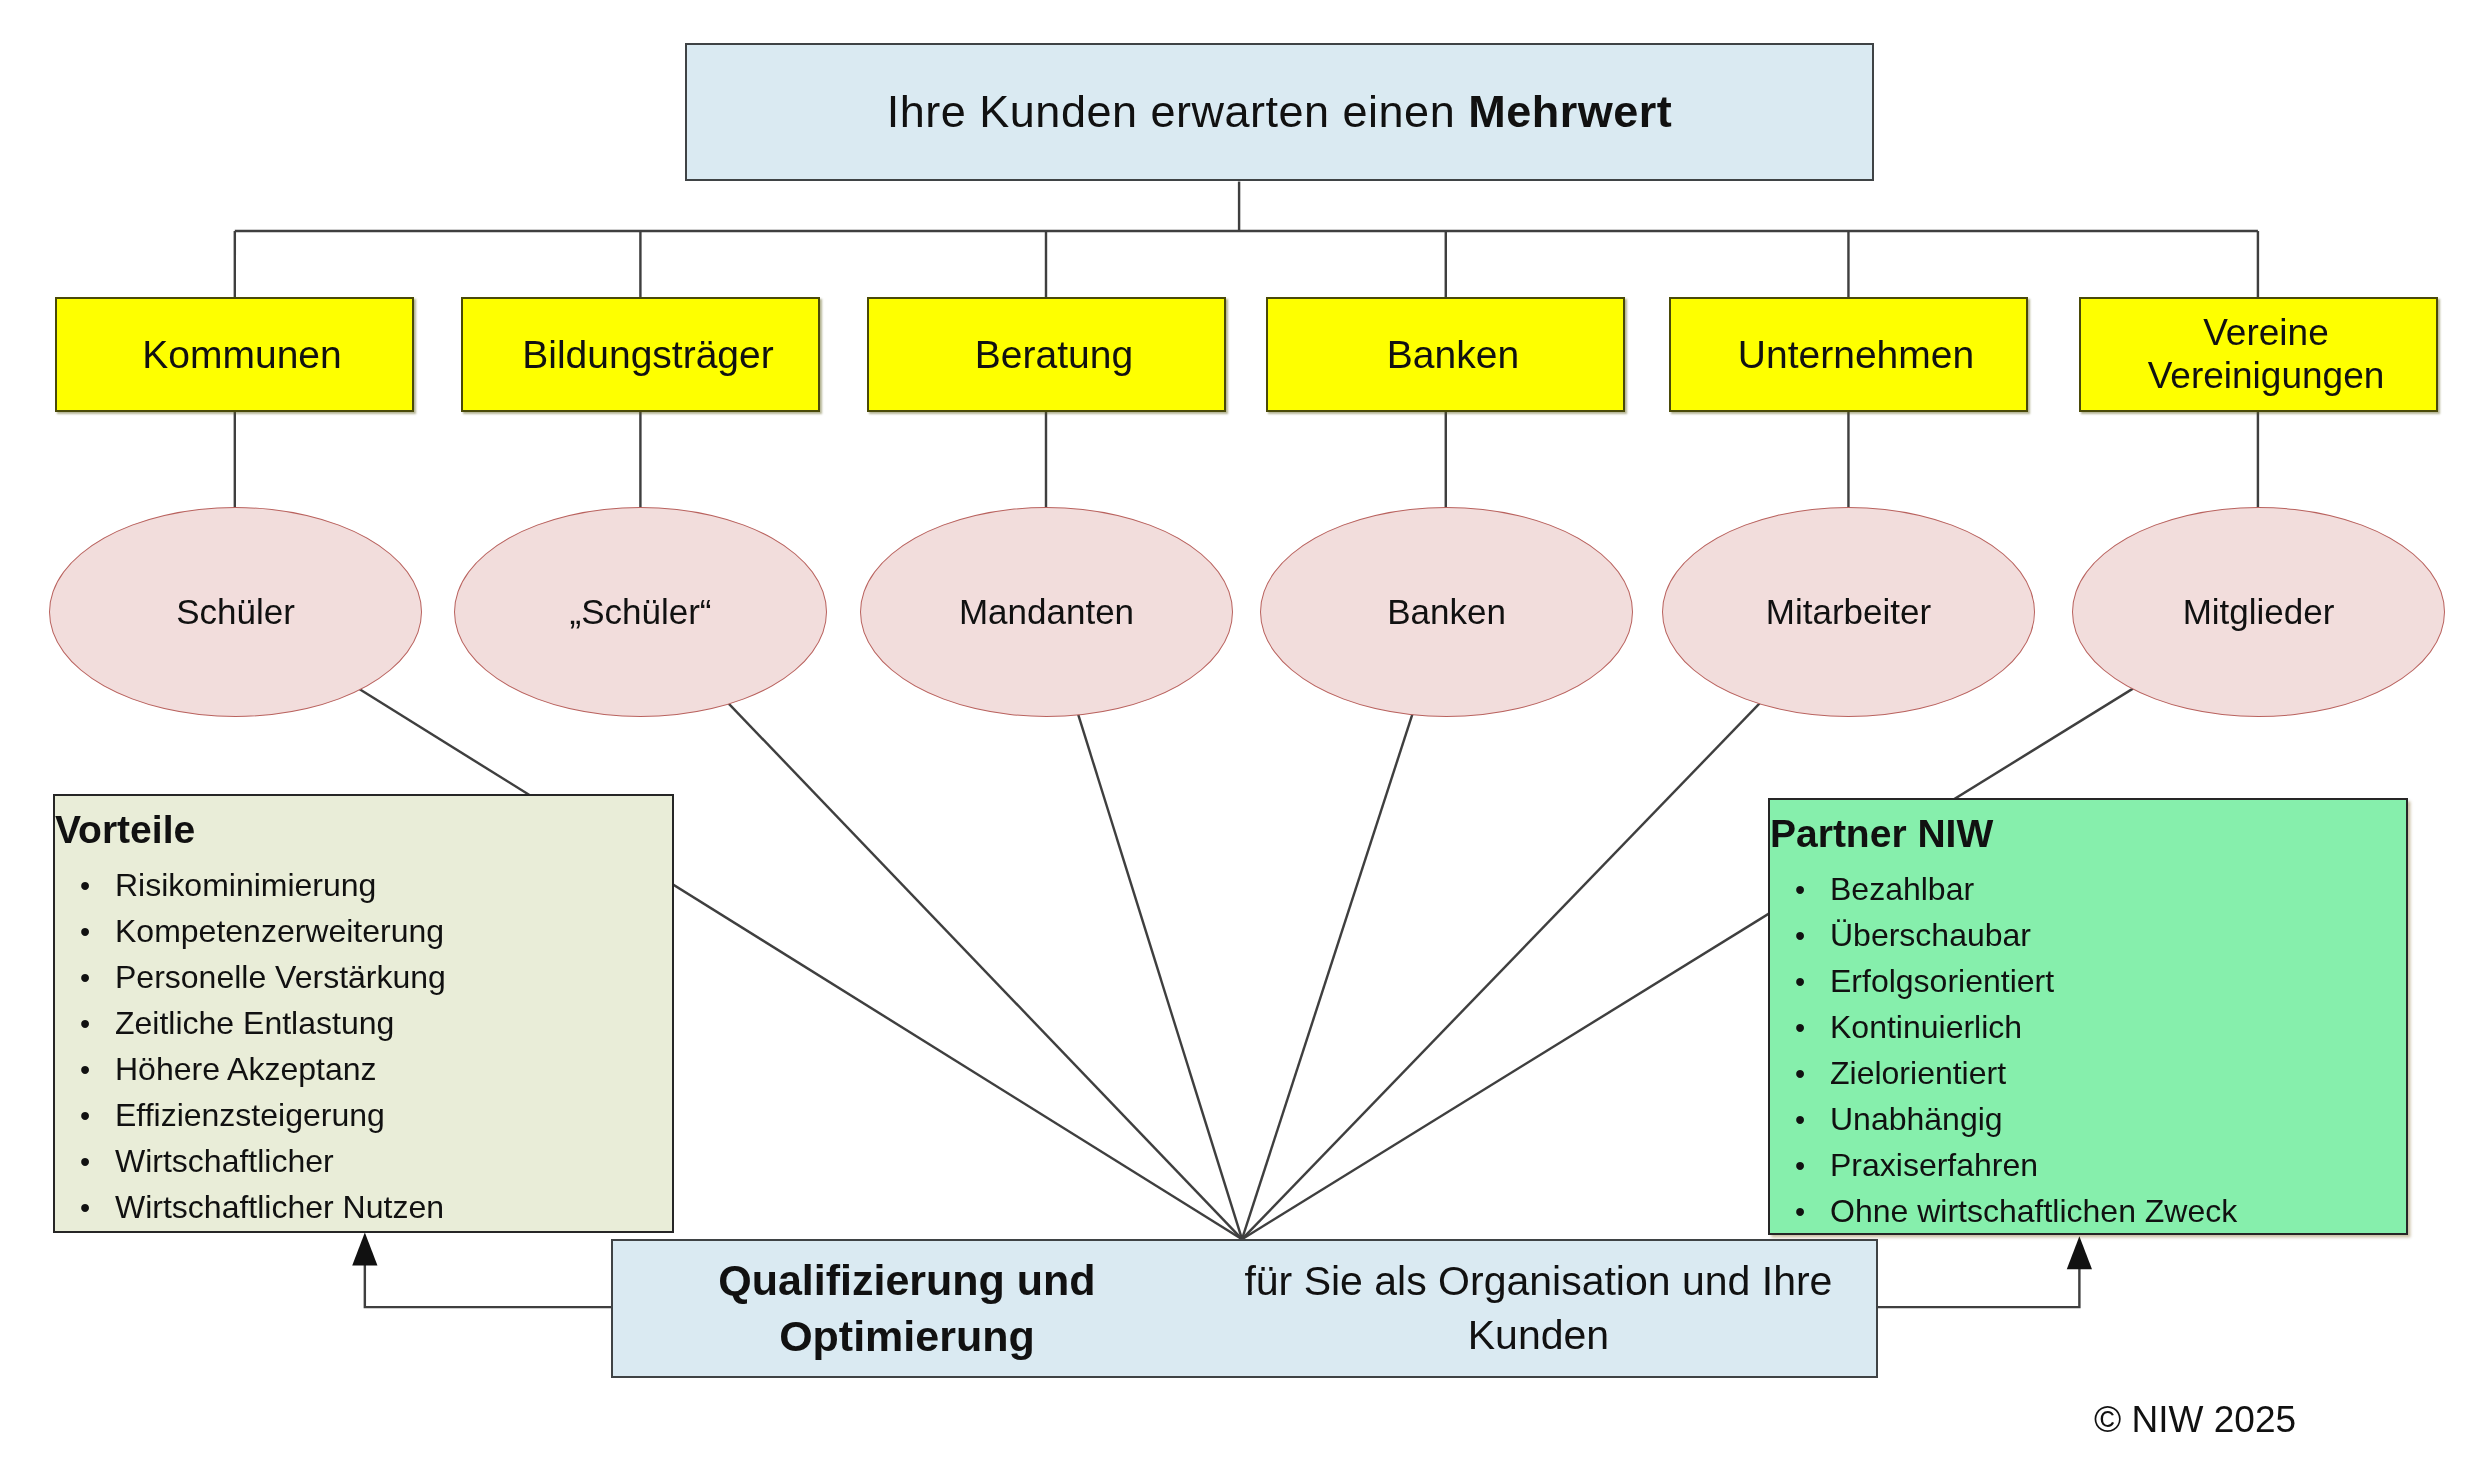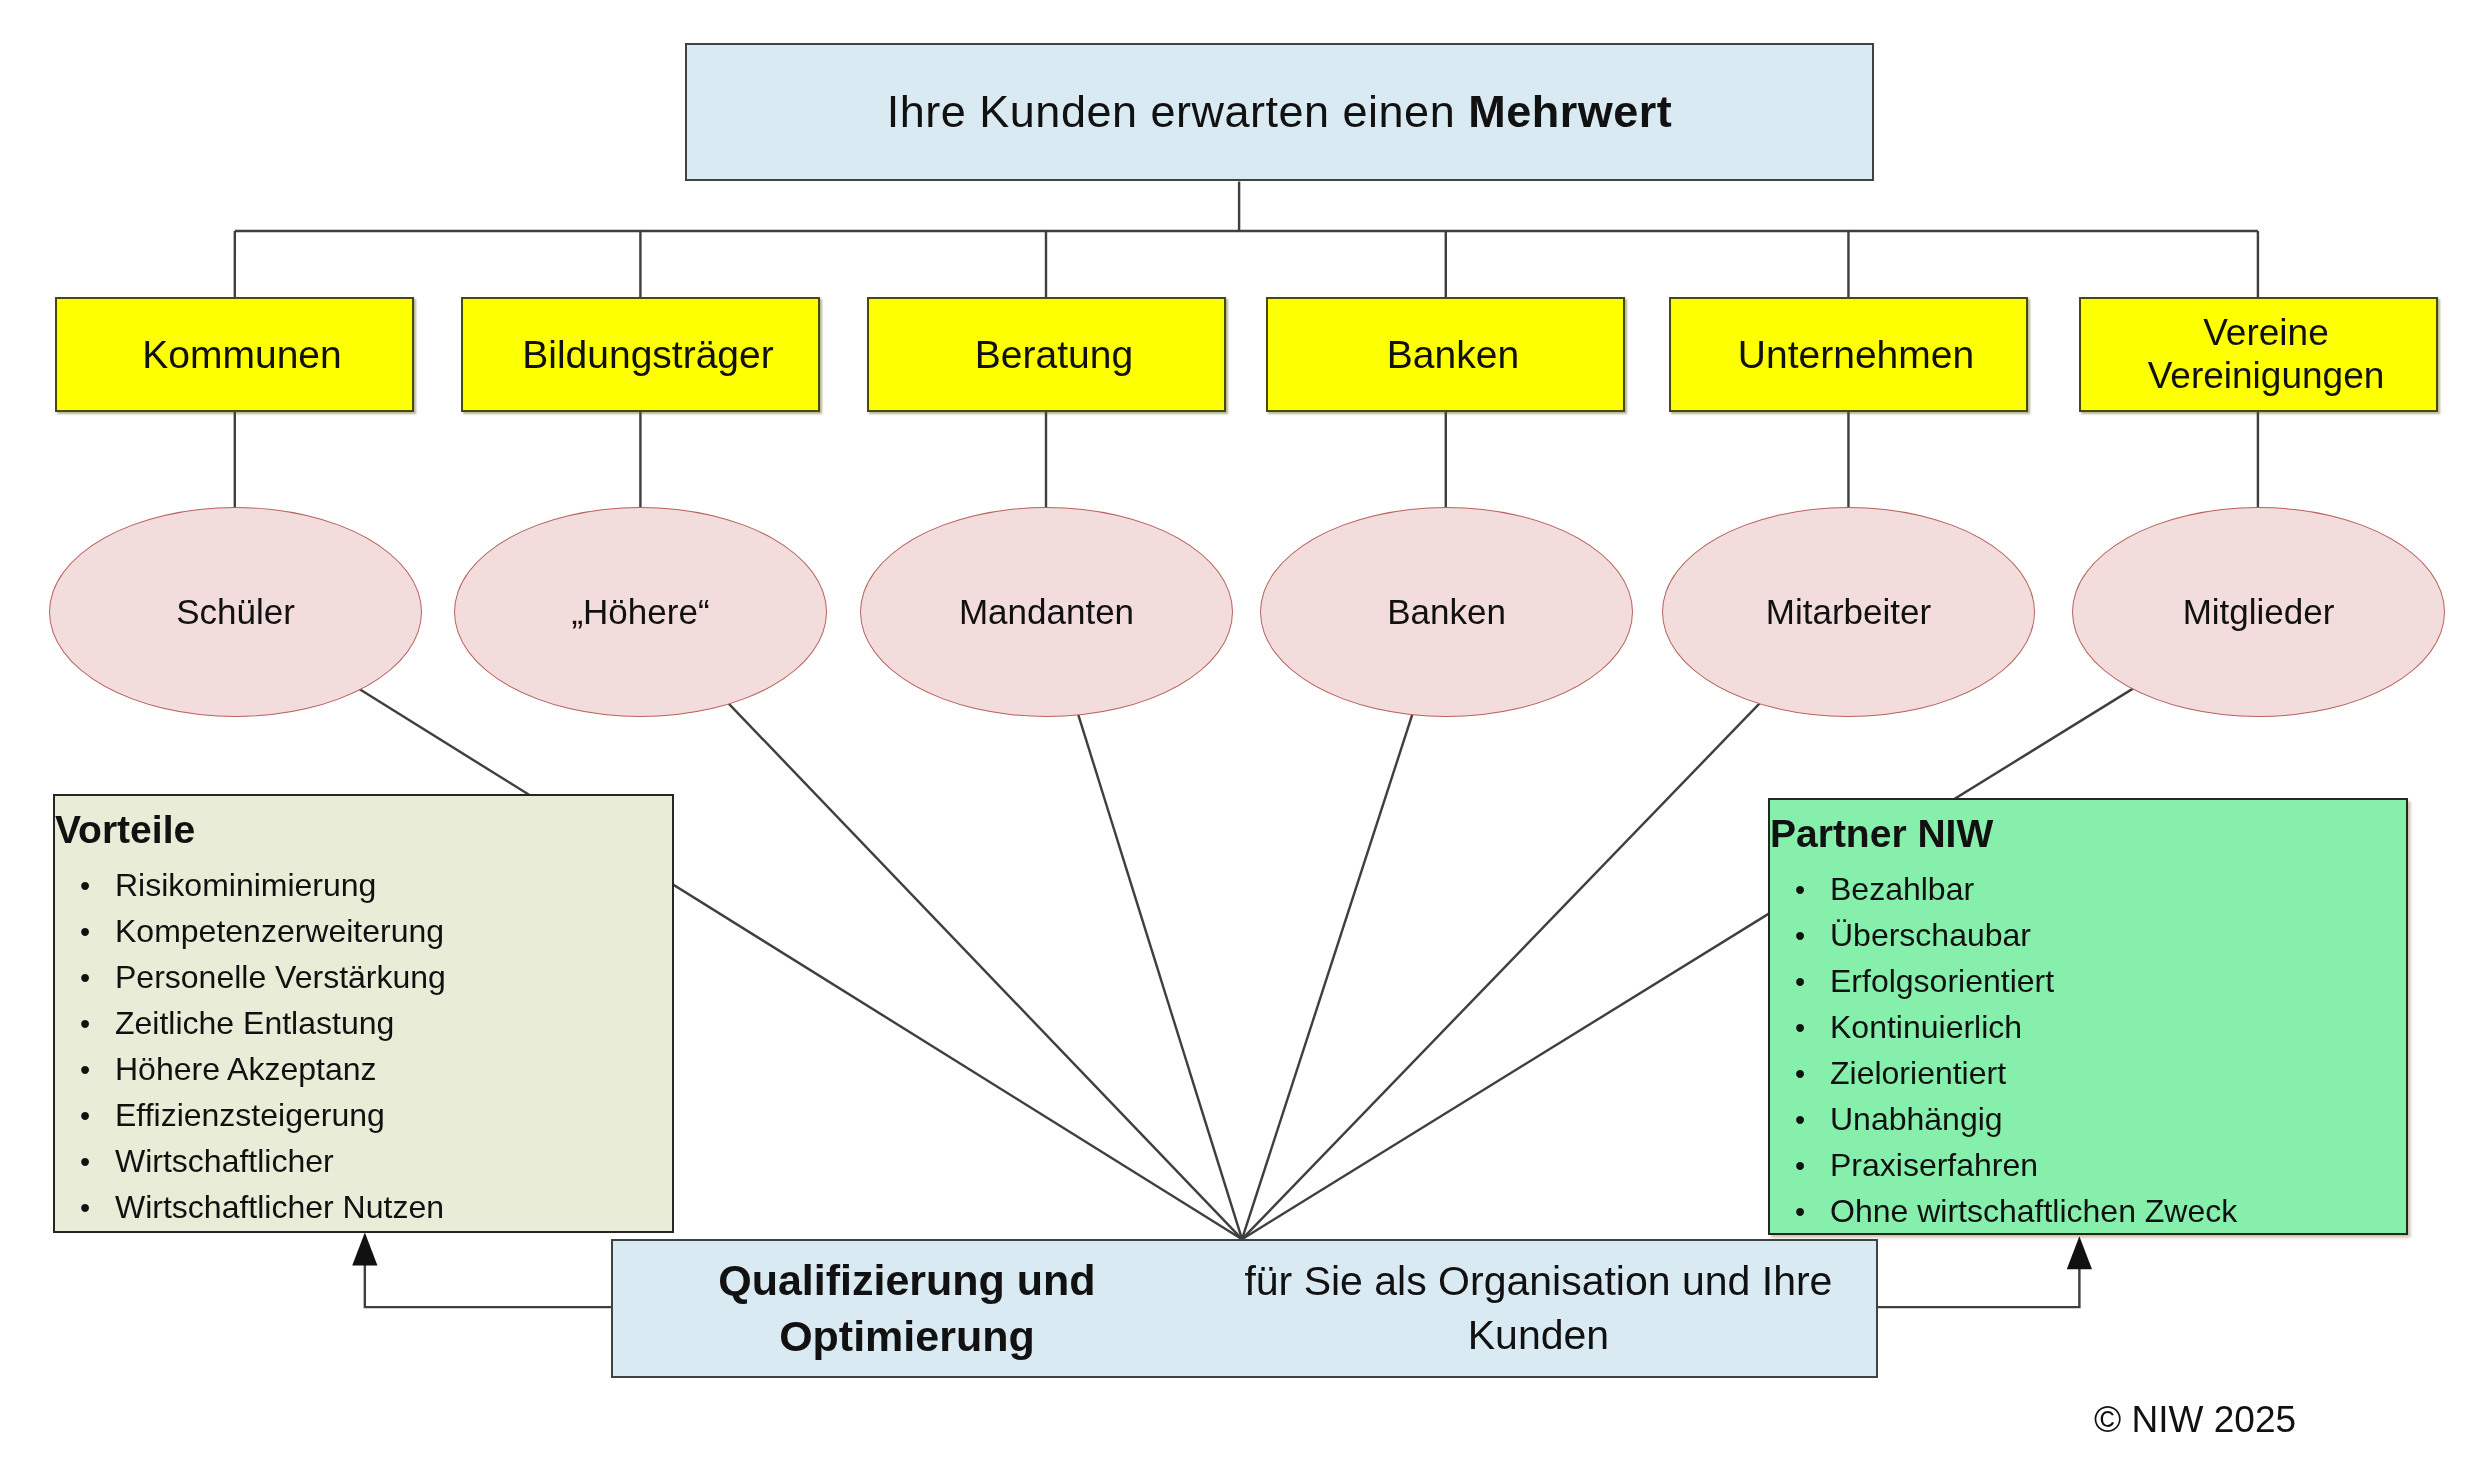--- a/index.html
+++ b/index.html
@@ -91,21 +91,21 @@
   </div>
   <div class="node yellow-box" style="left:2079px">
     <span class="two-line"><span>Vereine</span><br>
       <span>Vereinigungen</span></span>
   </div>
 
   <div class="node ellipse" style="left:49px">
     <span>Schüler</span>
   </div>
   <div class="node ellipse" style="left:454px">
-    <span>„Höhere“</span>
+    <span>„Schüler“</span>
   </div>
   <div class="node ellipse" style="left:860px">
     <span>Mandanten</span>
   </div>
   <div class="node ellipse" style="left:1260px">
     <span>Banken</span>
   </div>
   <div class="node ellipse" style="left:1662px">
     <span>Mitarbeiter</span>
   </div>

